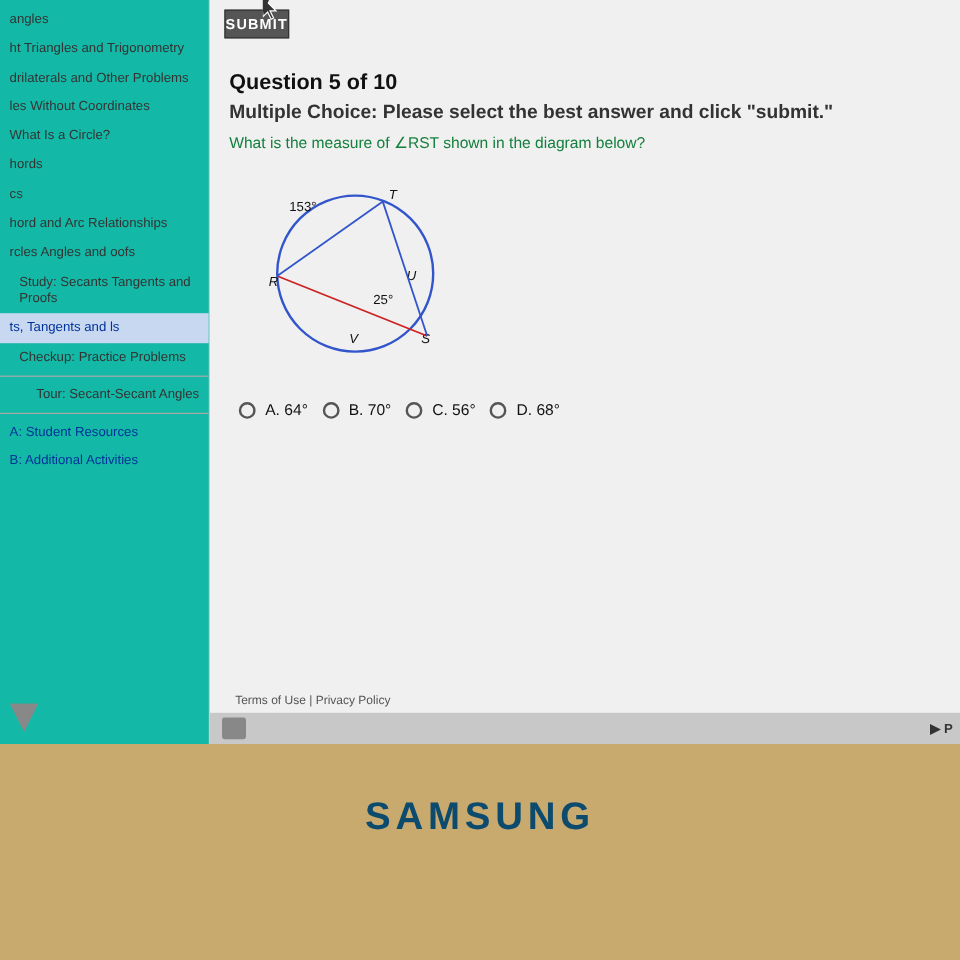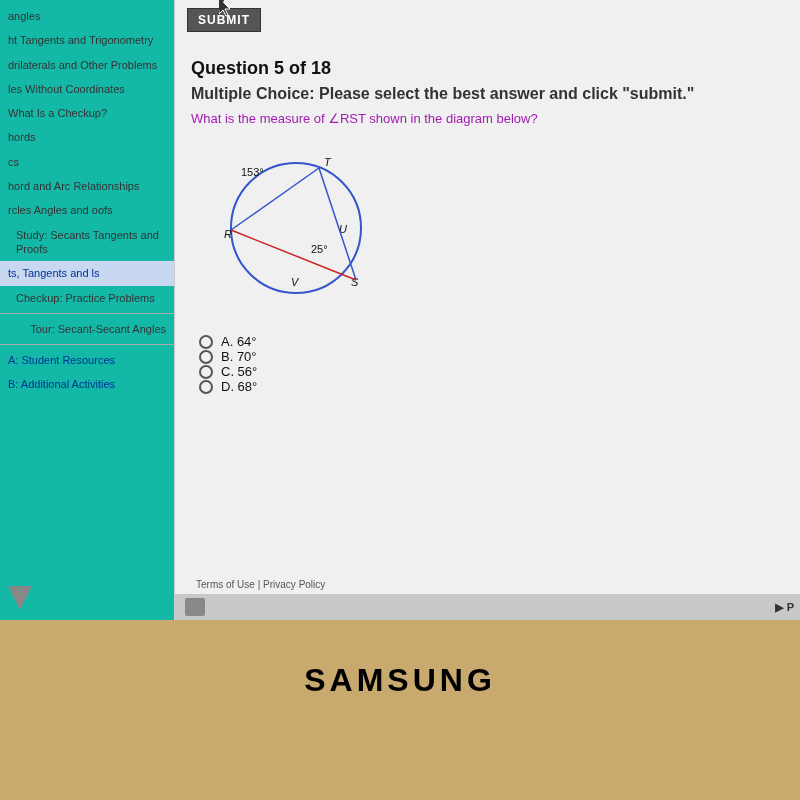--- a/index.html
+++ b/index.html
@@ -33,21 +33,21 @@
       background: #c8a96e;
       display: flex;
       align-items: center;
       justify-content: center;
     }
 
     .samsung-label {
       font-size: 32px;
       font-weight: bold;
       letter-spacing: 4px;
-      color: #000000;
+      color: #0c4a6e;
     }
 
     
     .sidebar {
       width: 175px;
       min-width: 175px;
       background: #14b8a6;
       border-right: 1px solid #ccc;
       padding: 4px 0;
       overflow: hidden;
@@ -98,21 +98,21 @@
       overflow: hidden;
       display: flex;
       flex-direction: column;
     }
 
     
     .submit-btn {
       display: inline-block;
       background: #555;
       color: white;
-      padding: 4px 10px;
+      padding: 4px 0;
       font-size: 12px;
       font-weight: bold;
       cursor: pointer;
       border: 1px solid #333;
       margin: 8px 12px 4px 12px;
       align-self: flex-start;
       letter-spacing: 1px;
     }
 
     .content-body {
@@ -132,36 +132,36 @@
       color: #333;
       margin-bottom: 8px;
     }
 
     .question-type span {
       font-weight: bold;
     }
 
     .question-text {
       font-size: 13px;
-      color: #a21caf;
+      color: #15803d;
       margin-bottom: 12px;
     }
 
     
     .diagram-container {
       width: 220px;
       height: 180px;
       margin-bottom: 16px;
       position: relative;
     }
 
     
     .answer-choices {
       display: flex;
-      flex-direction: column;
+      gap: 12px;
       padding-left: 8px;
     }
 
     .answer-choice {
       display: flex;
       align-items: center;
       gap: 8px;
       font-size: 14px;
       cursor: pointer;
     }
@@ -203,30 +203,30 @@
 </head>
 <body>
 
 <div class="screen">
 
   <div class="sidebar">
     <div class="sidebar-item">
       <span>angles</span>
     </div>
     <div class="sidebar-item">
-      <span>ht Tangents and Trigonometry</span>
+      <span>ht Triangles and Trigonometry</span>
     </div>
     <div class="sidebar-item">
       <span>drilaterals and Other Problems</span>
     </div>
     <div class="sidebar-item">
       <span>les Without Coordinates</span>
     </div>
     <div class="sidebar-item">
-      <span>What Is a Checkup?</span>
+      <span>What Is a Circle?</span>
     </div>
     <div class="sidebar-item">
       <span>hords</span>
     </div>
     <div class="sidebar-item">
       <span>cs</span>
     </div>
     <div class="sidebar-item">
       <span>hord and Arc Relationships</span>
     </div>
@@ -262,21 +262,21 @@
 
     <button class="submit-btn">SUBMIT</button>
 
     <div class="cursor" style="position:relative;top:-38px;left:44px;">
       <svg width="14" height="20" viewBox="0 0 14 20">
         <polygon points="0,0 0,16 4,12 7,18 9,17 6,11 11,11" fill="#333" stroke="#fff" stroke-width="1"></polygon>
       </svg>
     </div>
 
     <div class="content-body">
-      <div class="question-title">Question 5 of 18</div>
+      <div class="question-title">Question 5 of 10</div>
 
       <div class="question-type">
         <span>Multiple Choice:</span>
         <span>Please select the best answer and click "submit."</span>
       </div>
 
       <div class="question-text">What is the measure of ∠RST shown in the diagram below?</div>
 
       <div class="diagram-container">
         <svg width="220" height="175" viewBox="0 0 220 175">

